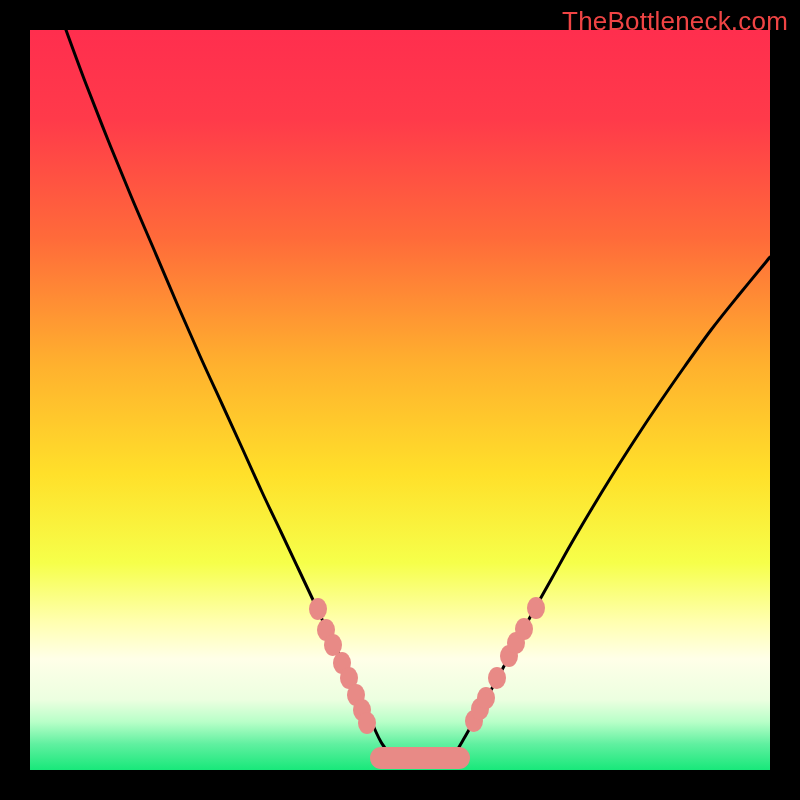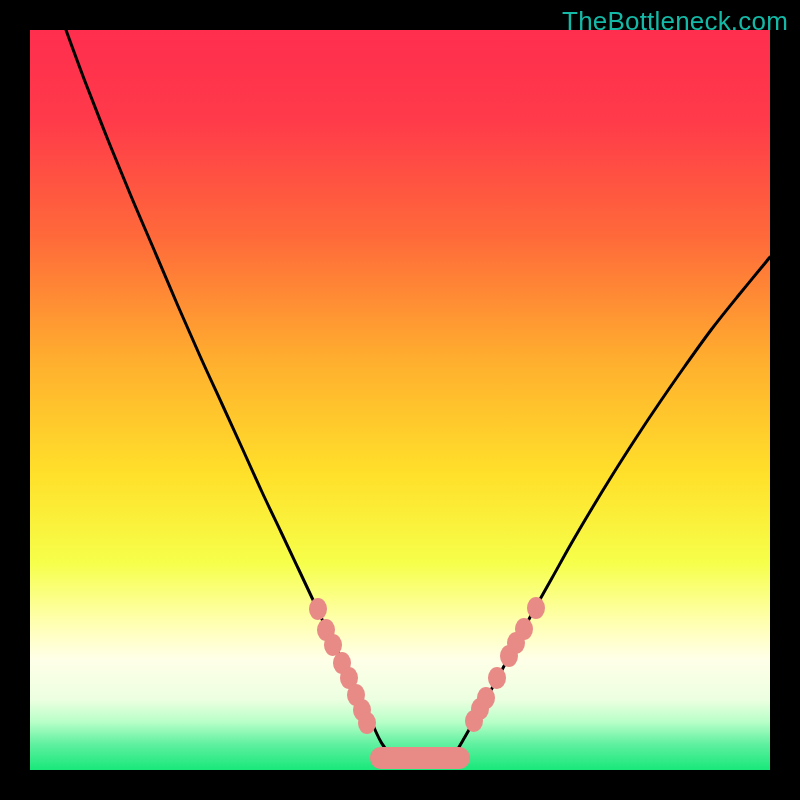--- a/index.html
+++ b/index.html
@@ -22,21 +22,21 @@
     left: 30px;
     top: 30px;
     width: 740px;
     height: 740px;
     overflow: hidden;
   }
   .watermark {
     position: absolute;
     top: 6px;
     right: 12px;
-    color: #14b8a6;
+    color: #ef4444;
     font-size: 26px;
     font-weight: 500;
     letter-spacing: 0.2px;
     user-select: none;
   }
   svg { display: block; }
 </style>
 </head>
 <body>
 

